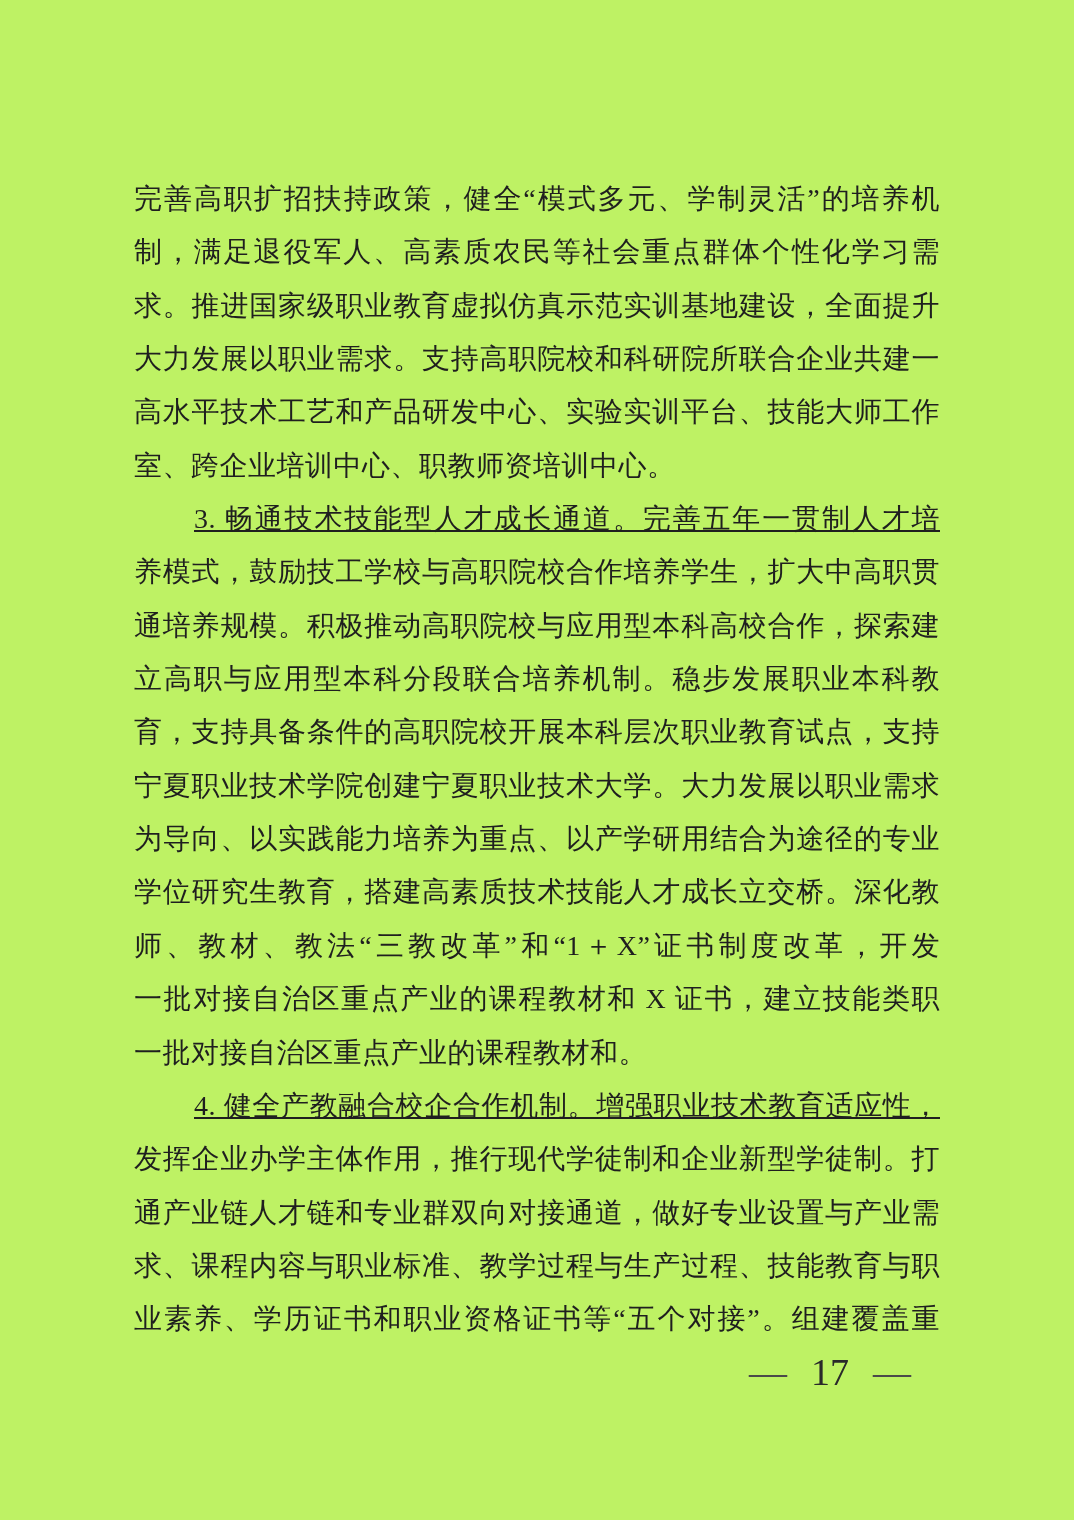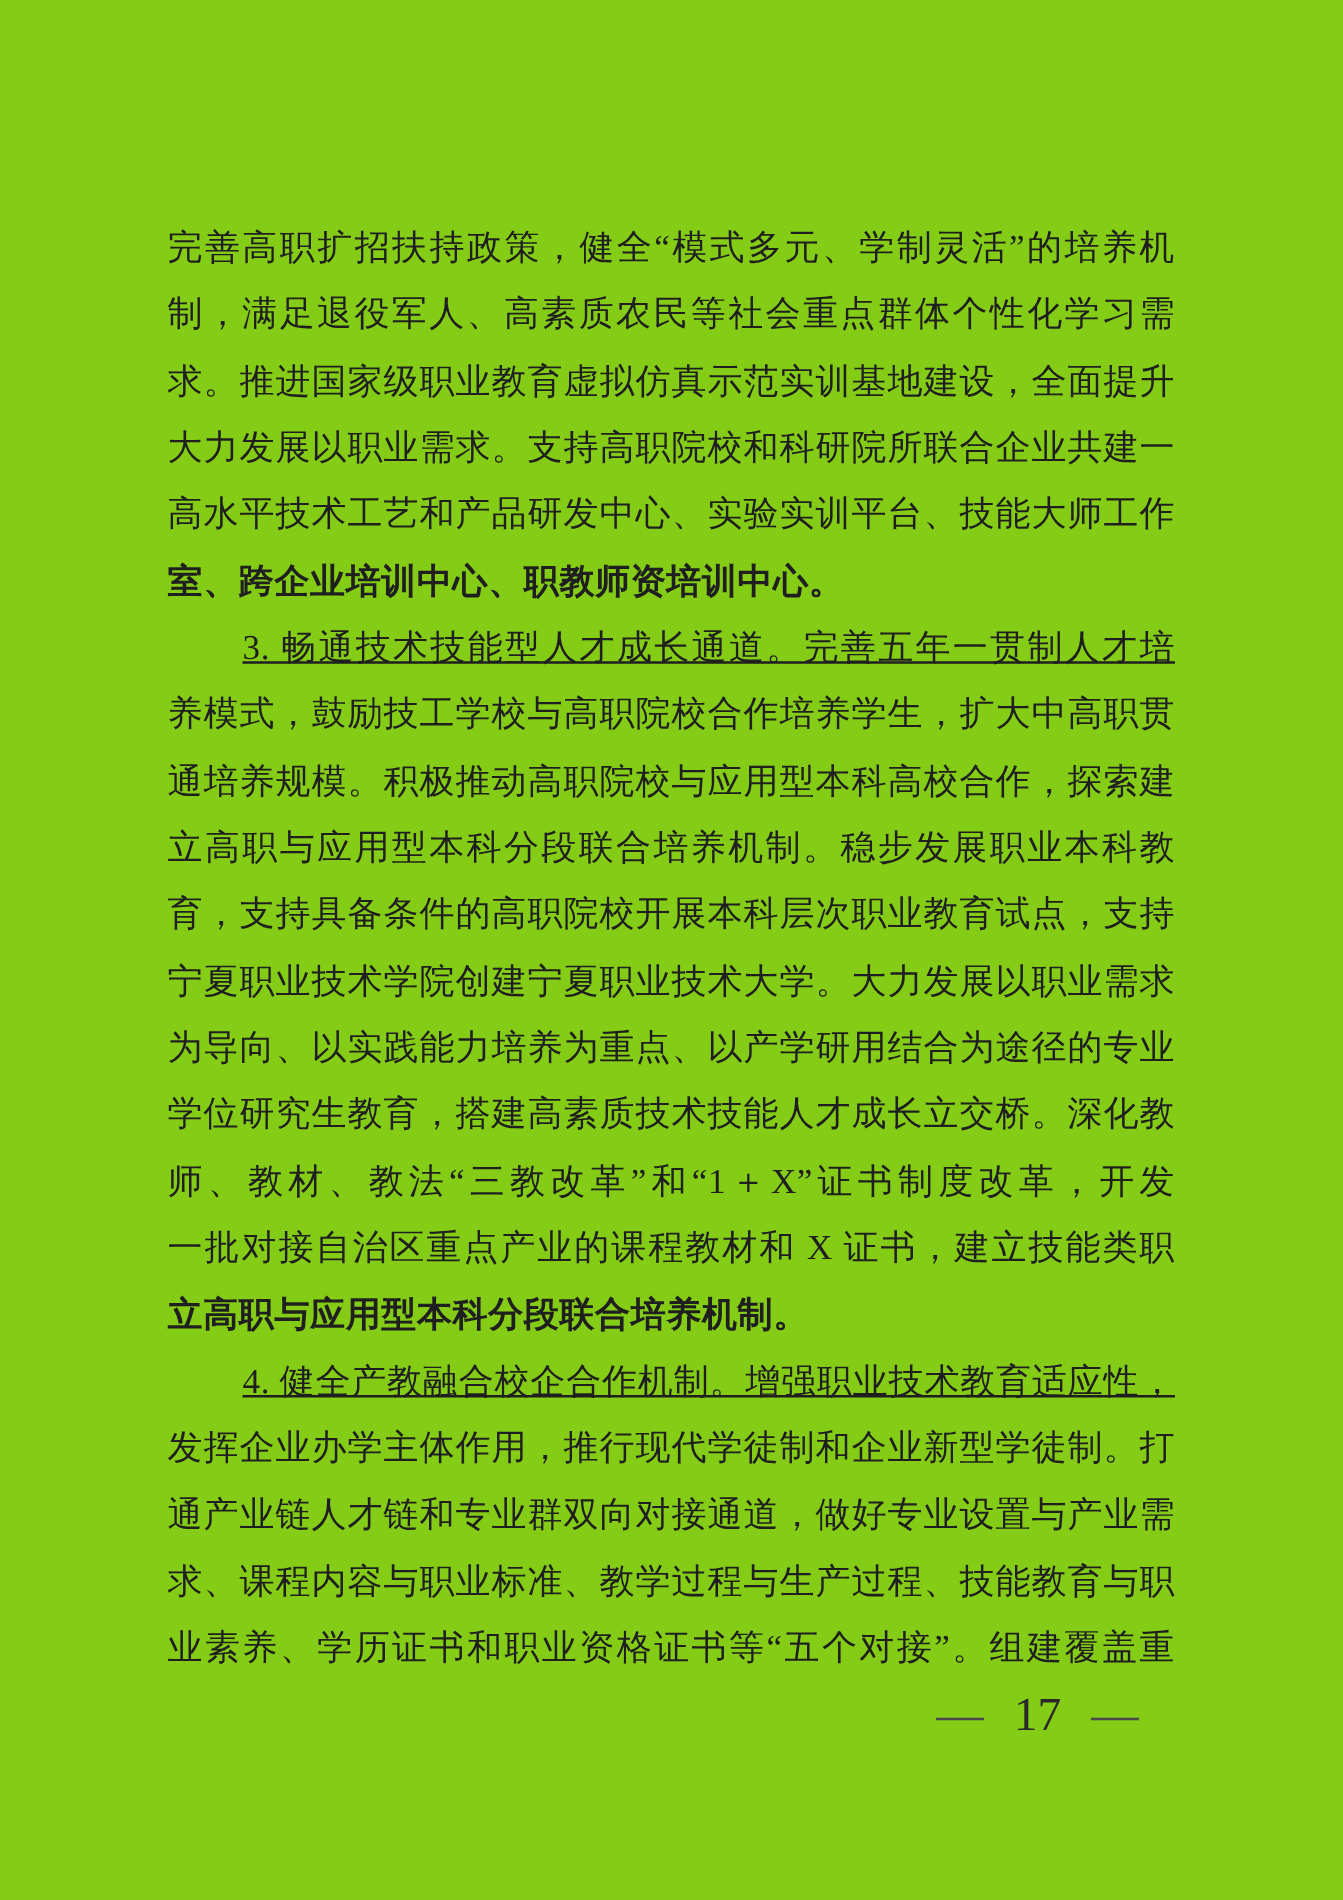--- a/index.html
+++ b/index.html
@@ -11,21 +11,21 @@
     height: 1520px;
     background: #ffffff;
     position: relative;
     overflow: hidden;
     font-family: "Liberation Serif", "DejaVu Serif", serif;
     color: #1f1f1f;
   }
   .page {
     position: absolute;
     inset: 0;
-    background: #84cc16;
+    background: #bef264;
   }
   .text-block {
     position: absolute;
     left: 134px;
     top: 172px;
     width: 806px;
     font-size: 28px;
     line-height: 53.35px;
     letter-spacing: 0.5px;
     color: #1f1f1f;
@@ -33,21 +33,20 @@
   .line {
     text-align: justify;
     text-align-last: justify;
     text-justify: inter-character;
     height: 53.35px;
     overflow: hidden;
   }
   .line.no-stretch {
     text-align: center;
     text-align-last: left;
-    font-weight: bold;
   }
   .line.indent {
     text-indent: 60px;
     text-decoration: underline;
   }
   .footer {
     position: absolute;
     top: 1350px;
     right: 163px;
     font-size: 38px;
@@ -76,21 +75,21 @@
       <div class="line indent">3. 畅通技术技能型人才成长通道。完善五年一贯制人才培</div>
       <div class="line">养模式，鼓励技工学校与高职院校合作培养学生，扩大中高职贯</div>
       <div class="line">通培养规模。积极推动高职院校与应用型本科高校合作，探索建</div>
       <div class="line">立高职与应用型本科分段联合培养机制。稳步发展职业本科教</div>
       <div class="line">育，支持具备条件的高职院校开展本科层次职业教育试点，支持</div>
       <div class="line">宁夏职业技术学院创建宁夏职业技术大学。大力发展以职业需求</div>
       <div class="line">为导向、以实践能力培养为重点、以产学研用结合为途径的专业</div>
       <div class="line">学位研究生教育，搭建高素质技术技能人才成长立交桥。深化教</div>
       <div class="line">师、教材、教法“三教改革”和“1＋X”证书制度改革，开发</div>
       <div class="line">一批对接自治区重点产业的课程教材和 X 证书，建立技能类职</div>
-      <div class="line no-stretch">立高职与应用型本科分段联合培养机制。</div>
+      <div class="line no-stretch">一批对接自治区重点产业的课程教材和。</div>
       <div class="line indent">4. 健全产教融合校企合作机制。增强职业技术教育适应性，</div>
       <div class="line">发挥企业办学主体作用，推行现代学徒制和企业新型学徒制。打</div>
       <div class="line">通产业链人才链和专业群双向对接通道，做好专业设置与产业需</div>
       <div class="line">求、课程内容与职业标准、教学过程与生产过程、技能教育与职</div>
       <div class="line">业素养、学历证书和职业资格证书等“五个对接”。组建覆盖重</div>
     </div>
 
   <div class="footer">
     <span>—</span><span class="pn">17</span><span>—</span>
   </div>

